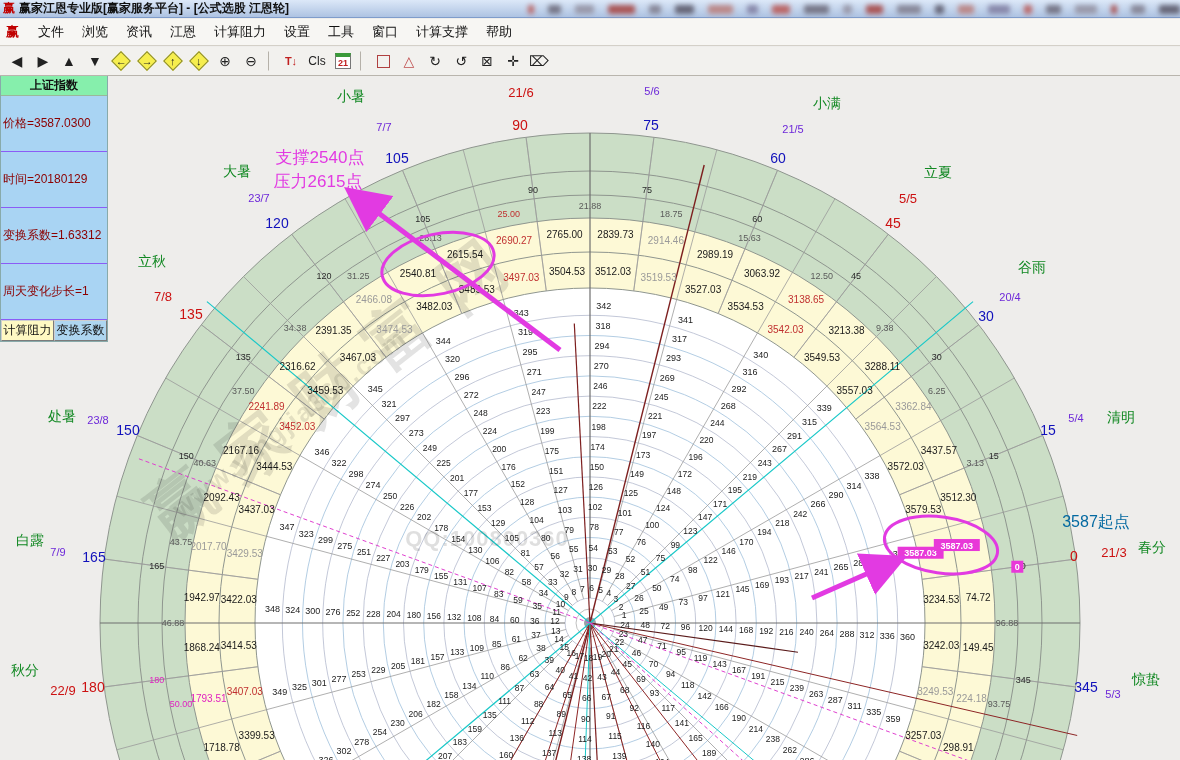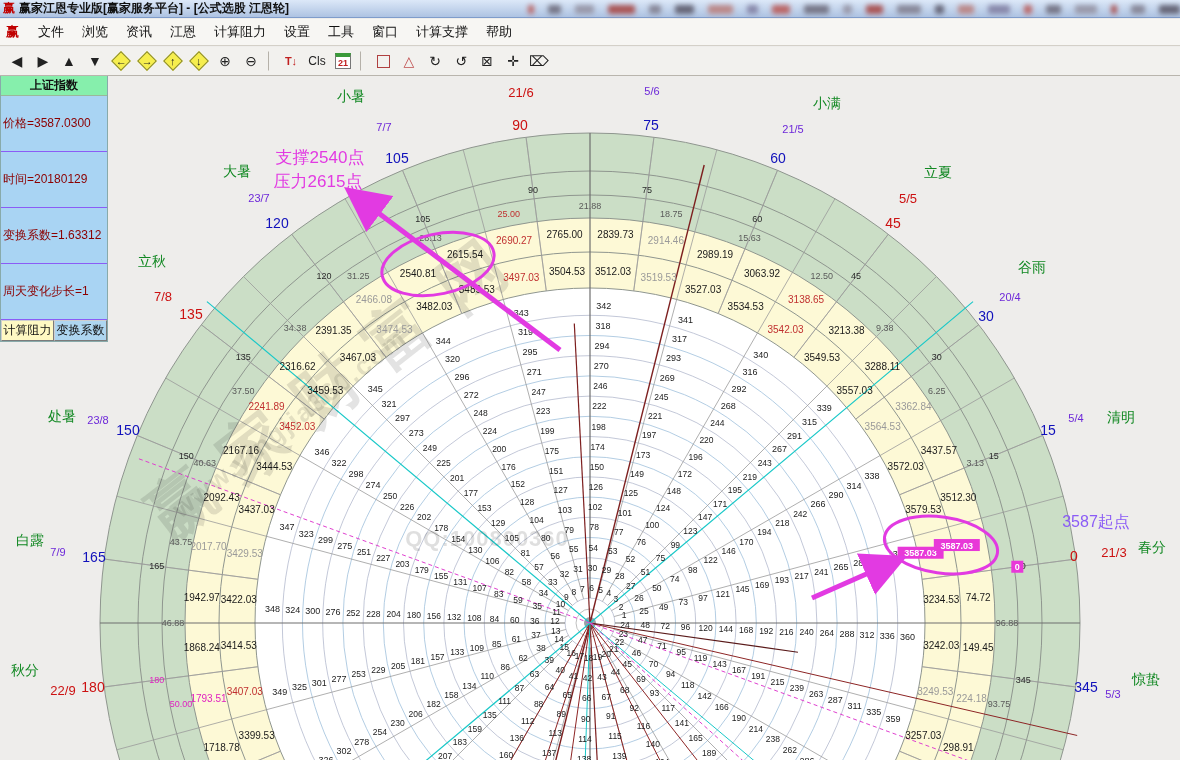--- a/index.html
+++ b/index.html
@@ -56,21 +56,21 @@
   #chart { position:absolute; left:0; top:0; width:1180px; height:760px; background:#eeedeb; }
   svg text { user-select:none; }
   .olabel { position:absolute; transform:translate(-50%,-50%); white-space:nowrap;
     font-weight:normal; z-index:30; }
   .olabel.term { color:#118822; font-size:14px; font-weight:normal; }
   .olabel.date { color:#6d28d9; font-size:11px; }
   .olabel.date-red { color:#cc1111; font-size:13px; }
   .olabel.deg { color:#1111bb; font-size:14px; }
   .olabel.deg-red { color:#cc1111; font-size:14px; }
   .olabel.anno { color:#e23ae2; font-size:17px; z-index:35; }
-  .olabel.anno2 { color:#8b5cf6; font-size:16px; z-index:35; }
+  .olabel.anno2 { color:#0369a1; font-size:16px; z-index:35; }
 </style>
 </head>
 <body>
 
 <div id="chart"><svg width="1180" height="760">
       <defs>
         <marker id="arr" markerWidth="10" markerHeight="9" refX="7" refY="4.5" orient="auto">
           <path d="M0,0 L9,4.5 L0,9 Z" fill="#e23ae2"></path>
         </marker>
       </defs>

